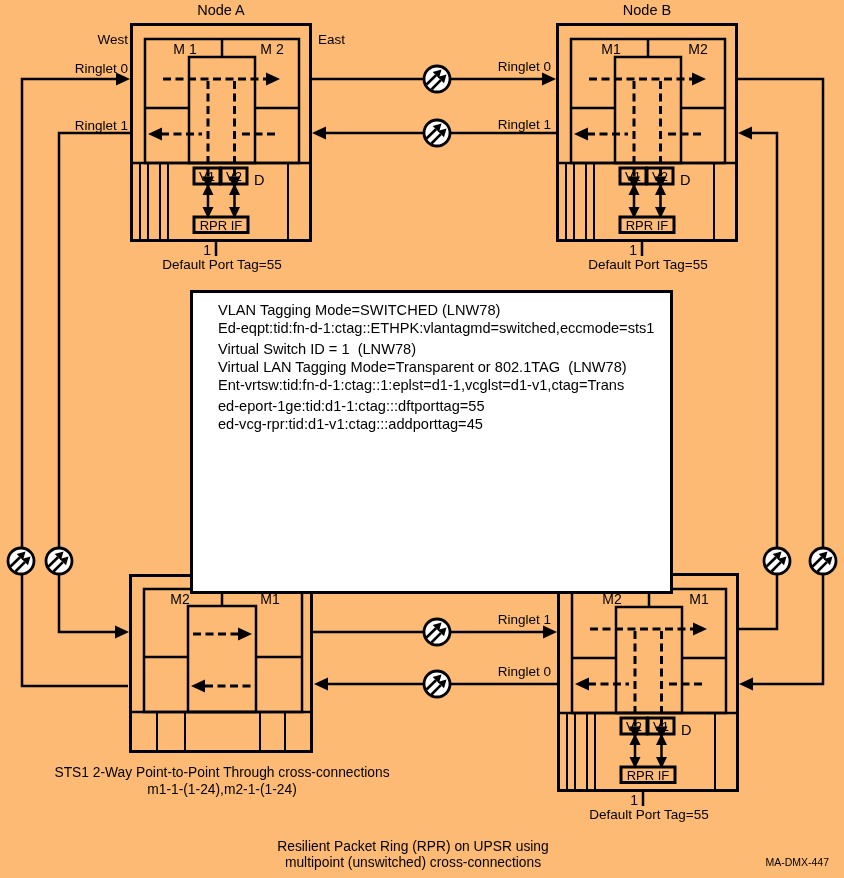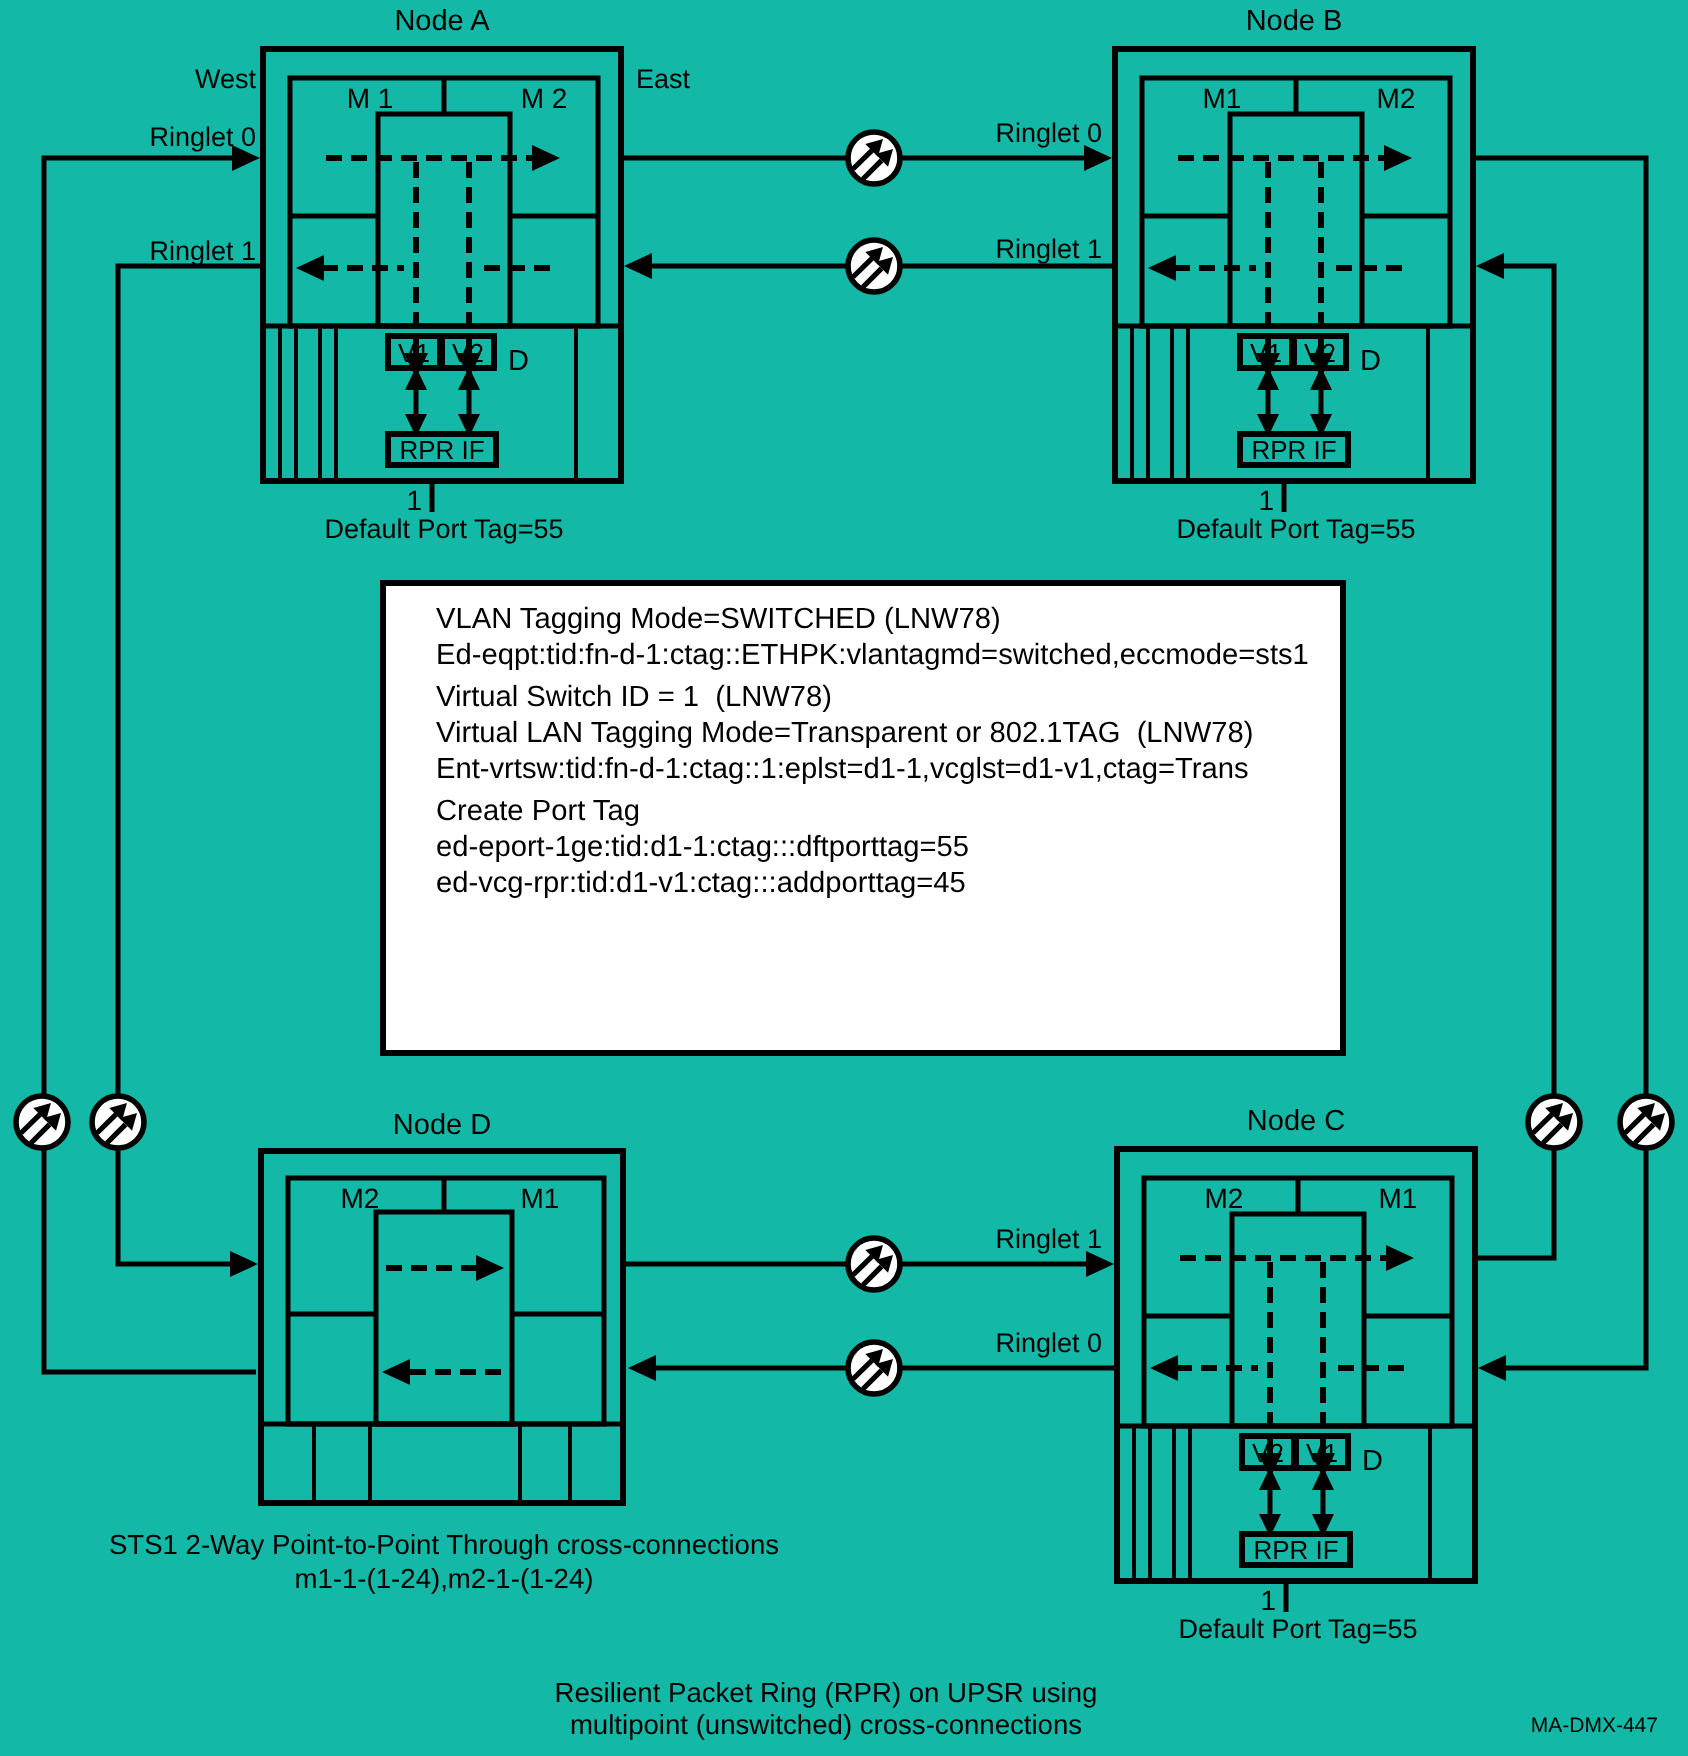--- a/index.html
+++ b/index.html
@@ -1,33 +1,33 @@
 <!DOCTYPE html>
 <html><head>
 <meta charset="utf-8">
 <style>
   html,body { margin:0; padding:0; background:#ffffff; }
   #stage {
-    position:relative; width:844px; height:878px; background:#14b8a6;
+    position:relative; width:844px; height:878px; background:#fdba74;
     font-family:"Liberation Sans", sans-serif; color:#000;
     overflow:hidden;
     text-decoration:underline;
   }
   #diagram-svg { position:absolute; left:0; top:0; }
   svg text { fill:#000; font-family:"Liberation Sans", sans-serif; }
   .t-title { font-size:14.5px; }
   .t-label { font-size:14px; }
   .t-small { font-size:13px; }
   .t-ring  { font-size:13.5px; }
   .t-cap   { font-size:13.8px; }
   .t-fig   { font-size:10.5px; }
   .anc-m { text-anchor:middle; }
   .anc-e { text-anchor:end; }
   #config-box {
-    position:absolute; left:190px; top:290px; width:483px; height:238px;
+    position:absolute; left:190px; top:290px; width:483px; height:304px;
     border:3px solid #000; box-sizing:border-box;
     padding:8px 8px 0 25px; background:#fff;
   }
   .cfg-group { margin:0 0 3px 0; }
   .cfg-line {
     font-size:14.6px; line-height:18px; white-space:pre; color:#000;
   }
 </style>
 </head>
 <body>
@@ -209,19 +209,18 @@
   <div class="cfg-group">
     <div class="cfg-line">VLAN Tagging Mode=SWITCHED (LNW78)</div>
     <div class="cfg-line">Ed-eqpt:tid:fn-d-1:ctag::ETHPK:vlantagmd=switched,eccmode=sts1</div>
   </div>
   <div class="cfg-group">
     <div class="cfg-line">Virtual Switch ID = 1  (LNW78)</div>
     <div class="cfg-line">Virtual LAN Tagging Mode=Transparent or 802.1TAG  (LNW78)</div>
     <div class="cfg-line">Ent-vrtsw:tid:fn-d-1:ctag::1:eplst=d1-1,vcglst=d1-v1,ctag=Trans</div>
   </div>
   <div class="cfg-group">
-    <div class="cfg-line">Create Port Tag</div>
     <div class="cfg-line">ed-eport-1ge:tid:d1-1:ctag:::dftporttag=55</div>
     <div class="cfg-line">ed-vcg-rpr:tid:d1-v1:ctag:::addporttag=45</div>
   </div>
 </div>
 
 </div>
 
 </body></html>

